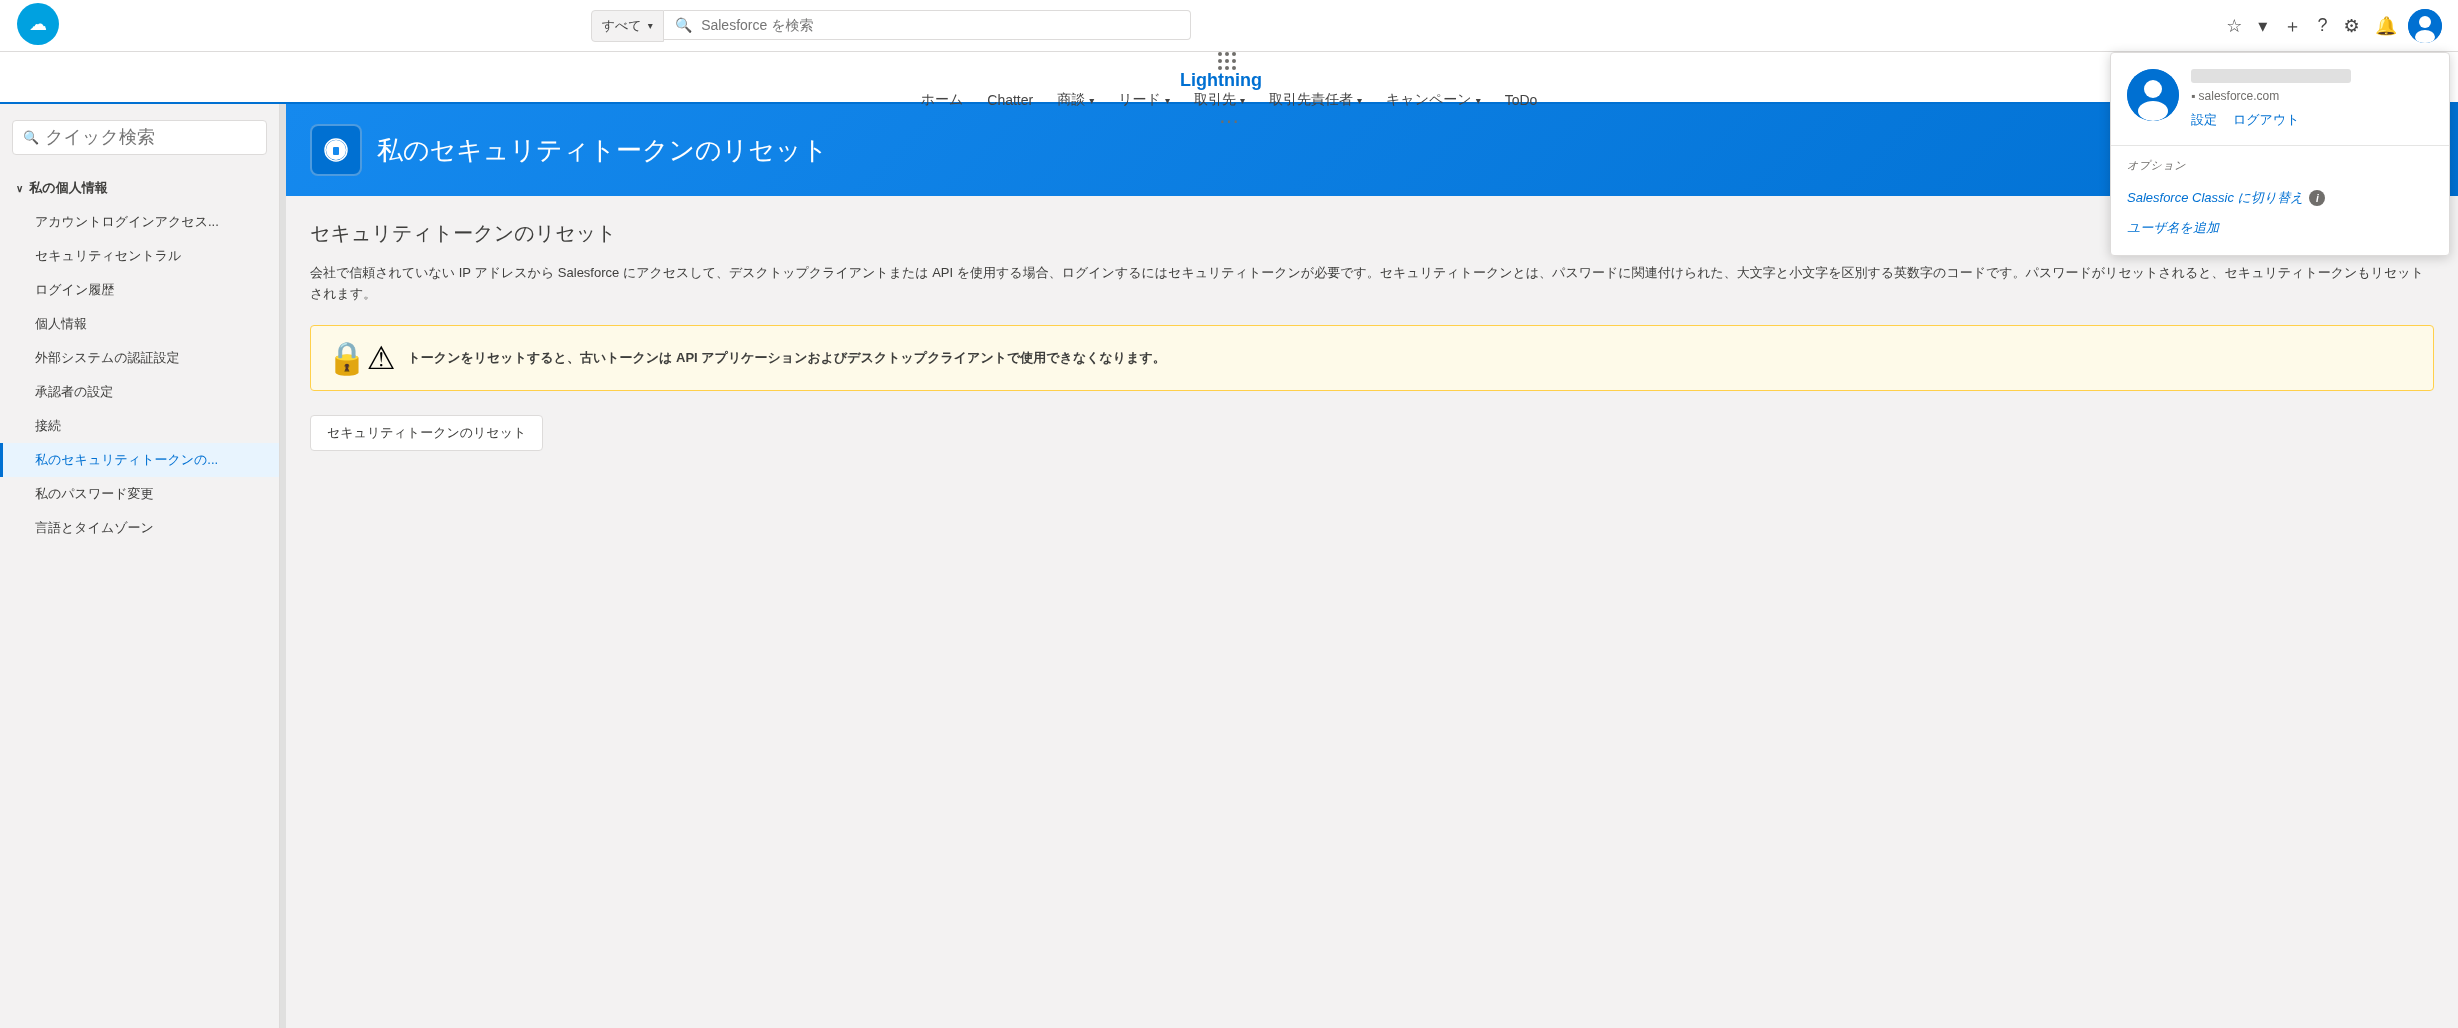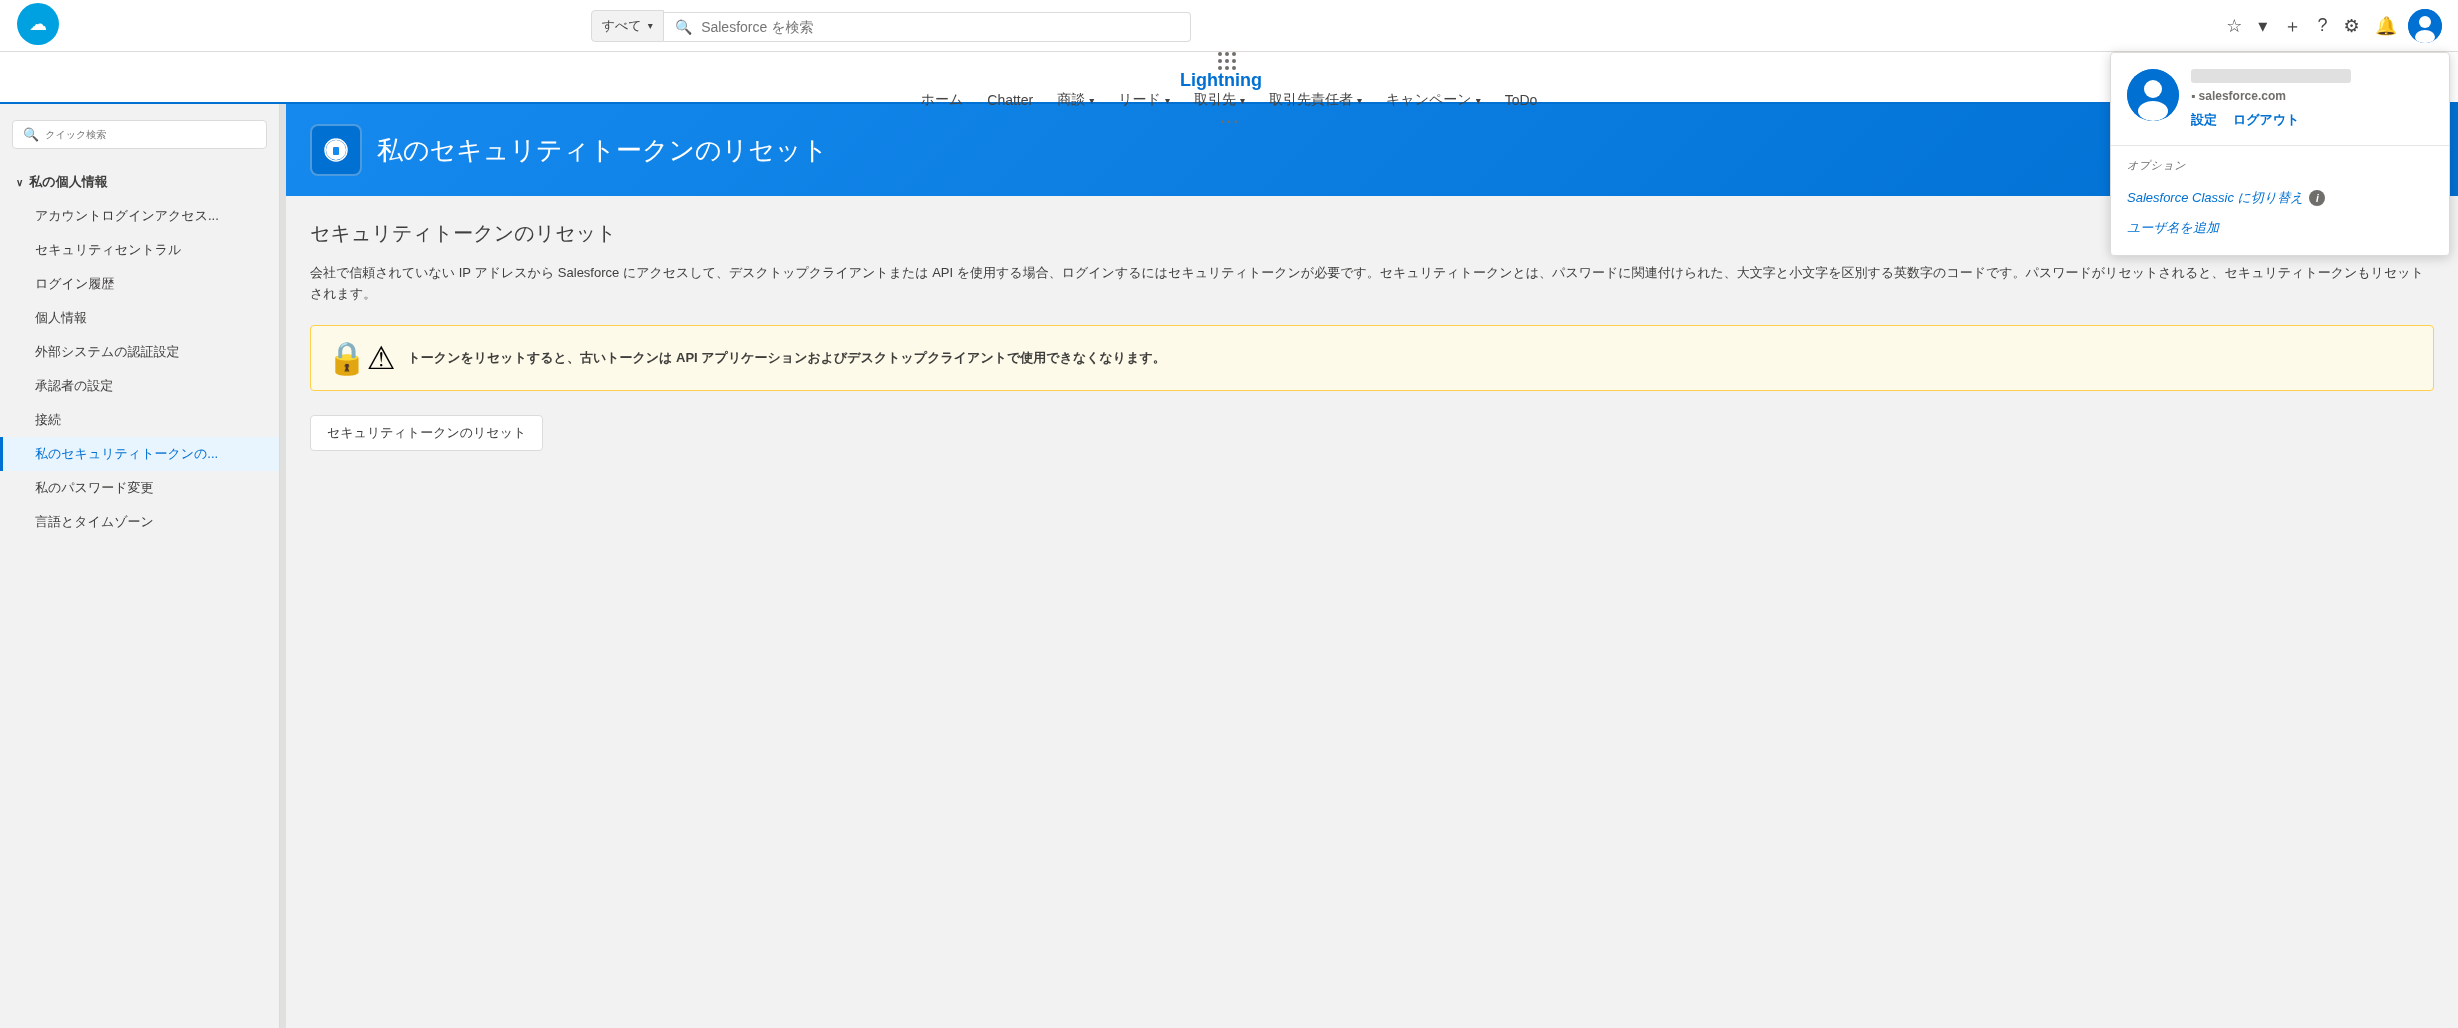--- a/index.html
+++ b/index.html
@@ -11,21 +11,21 @@
       height: 52px;
       display: flex;
       align-items: center;
       padding: 0 16px;
       border-bottom: 1px solid #dddbda;
       position: relative;
       z-index: 100;
     }
     .search-container {
       display: flex;
-      align-items: flex-end;
+      align-items: flex-start;
       flex: 1;
       max-width: 600px;
       margin: 0 auto;
     }
     .search-all-btn {
       display: flex;
       align-items: center;
       background: #f3f2f2;
       border: 1px solid #dddbda;
       border-radius: 4px 0 0 4px;
@@ -170,21 +170,21 @@
       align-items: center;
       border: 1px solid #dddbda;
       border-radius: 4px;
       margin: 16px 12px;
       padding: 6px 10px;
       background: #fff;
     }
     .sidebar-search input {
       border: none;
       outline: none;
-      font-size: 10px;
+      font-size: 18px;
       background: transparent;
       width: 100%;
       color: #3e3e3c;
     }
     .sidebar-search-icon { color: #706e6b; margin-right: 6px; font-size: 13px; }
     .sidebar-section {
       padding: 0 0 8px 0;
     }
     .sidebar-group-header {
       display: flex;
@@ -320,21 +320,21 @@
       width: 52px;
       height: 52px;
       border-radius: 50%;
       background: #0070d2;
       display: flex;
       align-items: center;
       justify-content: center;
       overflow: hidden;
       flex-shrink: 0;
     }
-    .user-info { flex: 1; font-weight: bold; }
+    .user-info { flex: 1; }
     .user-name-blurred {
       height: 14px;
       background: #e0e0e0;
       border-radius: 3px;
       width: 160px;
       margin-bottom: 6px;
     }
     .user-email {
       font-size: 12px;
       color: #706e6b;

